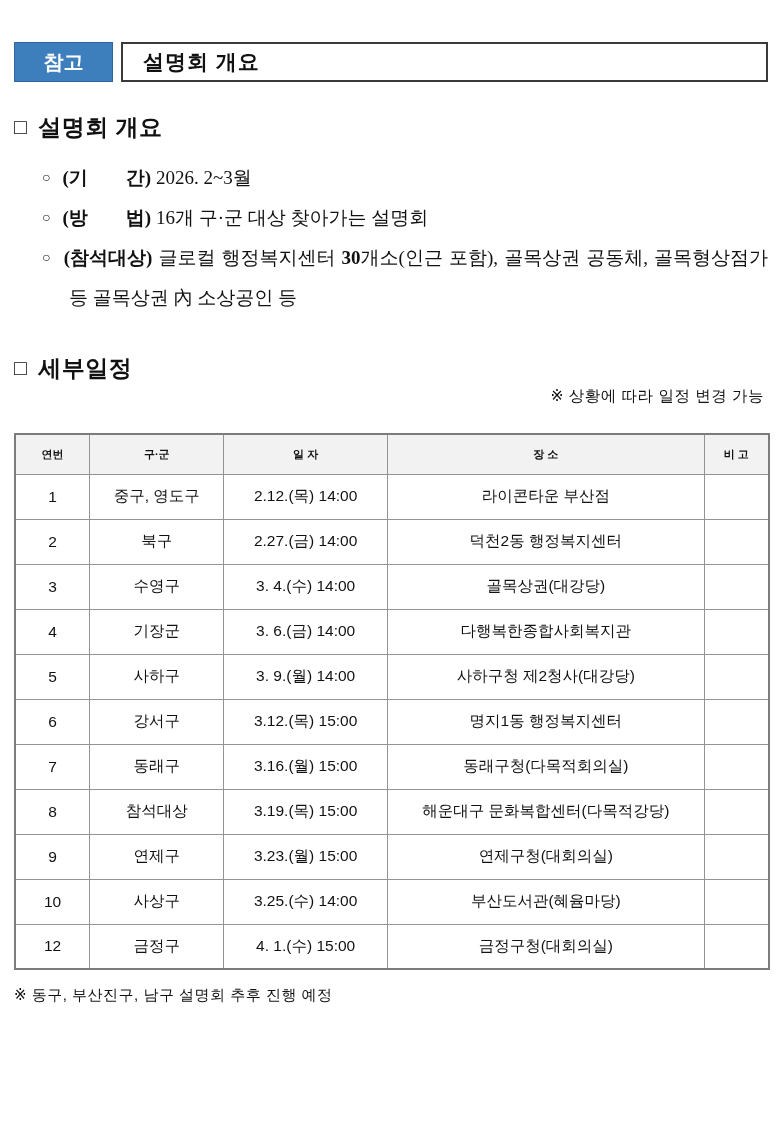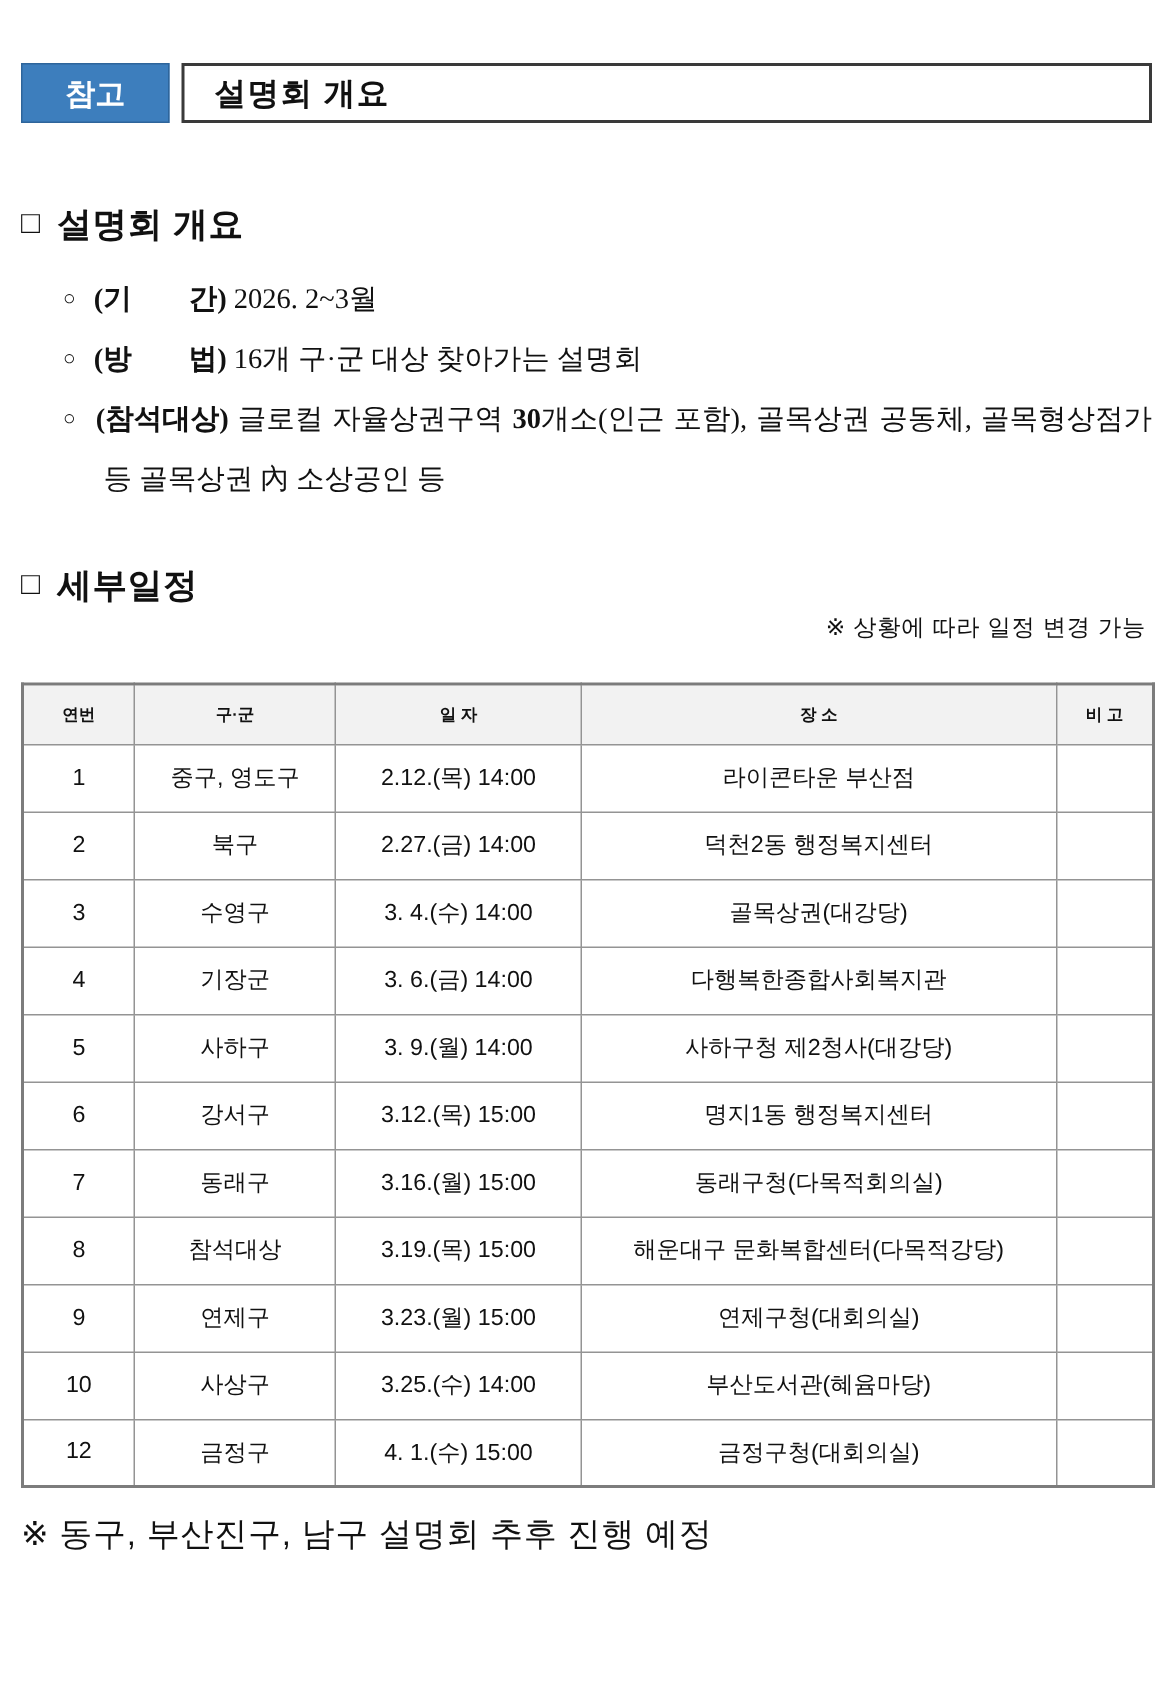--- a/index.html
+++ b/index.html
@@ -5,21 +5,21 @@
   * { margin:0; padding:0; box-sizing:border-box; }
   html,body { background:#ffffff; }
   body {
     width:780px; height:1127px;
     font-family:"Liberation Sans","DejaVu Sans",sans-serif;
     color:#111111; overflow:hidden;
   }
   .page { width:780px; height:1127px; padding:42px 12px 0 14px; }
 
   
-  .doc-header { display:flex; align-items:stretch; height:40px; margin-bottom:52px; }
+  .doc-header { display:flex; align-items:stretch; height:40px; margin-bottom:30px; }
   .tag-box {
     width:99px; background:#3d7ebd; border:1px solid #2e659b;
     color:#ffffff; font-weight:bold; font-size:20px;
     display:flex; align-items:center; justify-content:center;
   }
   .title-box {
     flex:1; margin-left:8px; border:2px solid #3a3a3a; background:#ffffff;
     display:flex; align-items:center; padding-left:20px;
     font-weight:bold; font-size:21px; letter-spacing:1px;
   }
@@ -54,21 +54,21 @@
   .schedule-table th, .schedule-table td {
     border:1.5px solid #949494; text-align:center; vertical-align:middle;
     overflow:hidden; white-space:nowrap;
   }
   .schedule-table th {
     background:#f2f2f2; height:40px; font-size:11px; font-weight:bold;
   }
   .schedule-table td { height:45px; font-size:15.5px; }
 
   
-  .footnote { margin-top:16px; font-size:22px; letter-spacing:0.5px; }
+  .footnote { margin-top:16px; font-size:15px; letter-spacing:0.5px; }
 </style>
 </head>
 <body>
 
 <div class="page">
 
   <div class="doc-header">
     <div class="tag-box">
       <span>참고</span>
     </div>
@@ -78,21 +78,21 @@
   </div>
 
   <div class="section-heading">
     <span class="sq">□</span>
     <span>설명회 개요</span>
   </div>
 
   <div class="bullets" id="overview-bullets">
       <div class="bullet"><span class="marker">○</span><span class="seg bold">(기&nbsp;&nbsp;&nbsp;&nbsp;&nbsp;&nbsp;&nbsp;&nbsp;간)</span><span class="seg"> 2026. 2~3월</span></div>
       <div class="bullet"><span class="marker">○</span><span class="seg bold">(방&nbsp;&nbsp;&nbsp;&nbsp;&nbsp;&nbsp;&nbsp;&nbsp;법)</span><span class="seg"> 16개 구·군 대상 찾아가는 설명회</span></div>
-      <div class="bullet"><span class="marker">○</span><span class="seg bold">(참석대상)</span><span class="seg"> 글로컬 자율상권구역 </span><span class="seg bold">30</span><span class="seg">개소(인근 포함), 골목상권 공동체, 골목형상점가 등 골목상권 內 소상공인 등</span></div>
+      <div class="bullet"><span class="marker">○</span><span class="seg bold">(참석대상)</span><span class="seg"> 글로컬 행정복지센터 </span><span class="seg bold">30</span><span class="seg">개소(인근 포함), 골목상권 공동체, 골목형상점가 등 골목상권 內 소상공인 등</span></div>
     </div>
 
   <div class="section-heading schedule-heading">
     <span class="sq">□</span>
     <span>세부일정</span>
   </div>
 
   <div class="table-note">※ 상황에 따라 일정 변경 가능</div>
 
   <table class="schedule-table">

